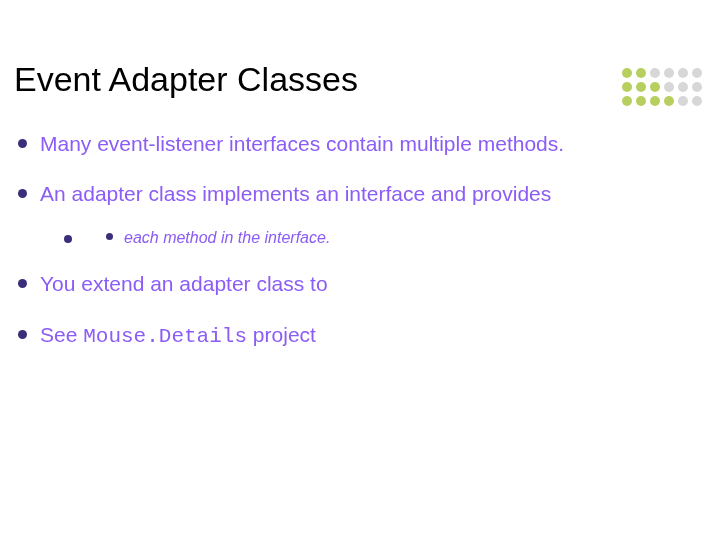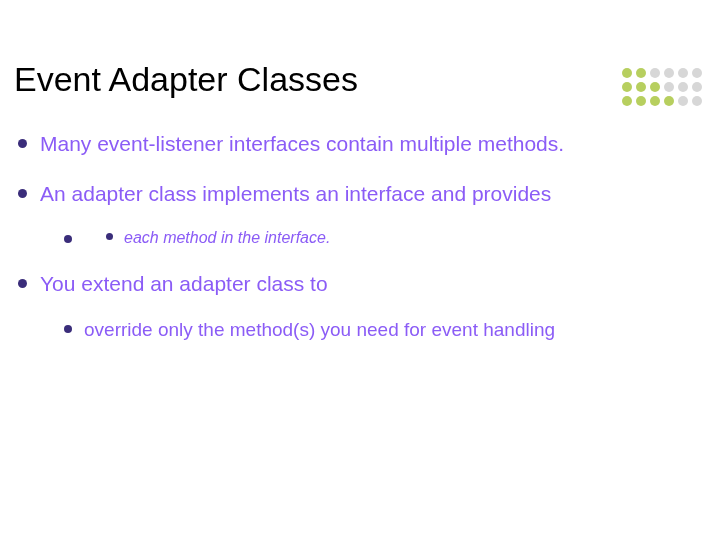--- a/index.html
+++ b/index.html
@@ -138,18 +138,20 @@
           <ul class="lvl3">
             <li><span>each method in the interface.</span></li>
           </ul>
         </li>
       </ul>
     </li>
 
     <li>
       <span>You extend an adapter class to</span>
       <ul class="lvl2">
-        <li><span>override only the method(s) you need for event handling</span></li>
       </ul>
     </li>
 
+    <li>
+      <span>See </span><span class="mono">Mouse.Details</span><span> project</span>
+    </li>
   </ul>
 </div>
 
 </body></html>

